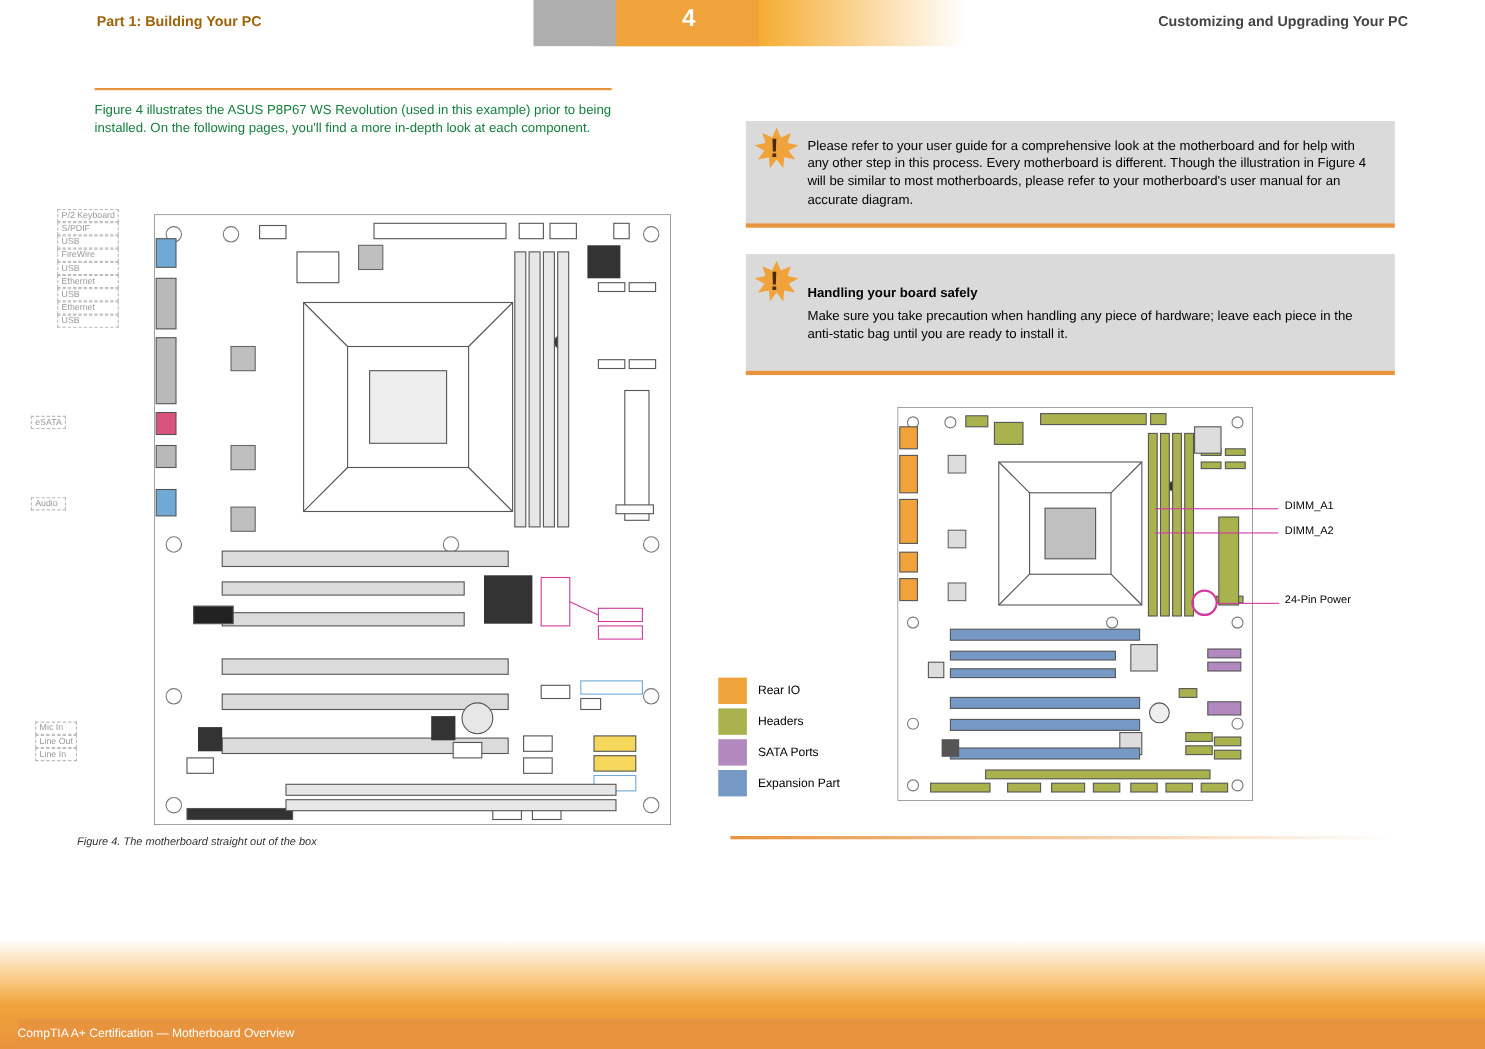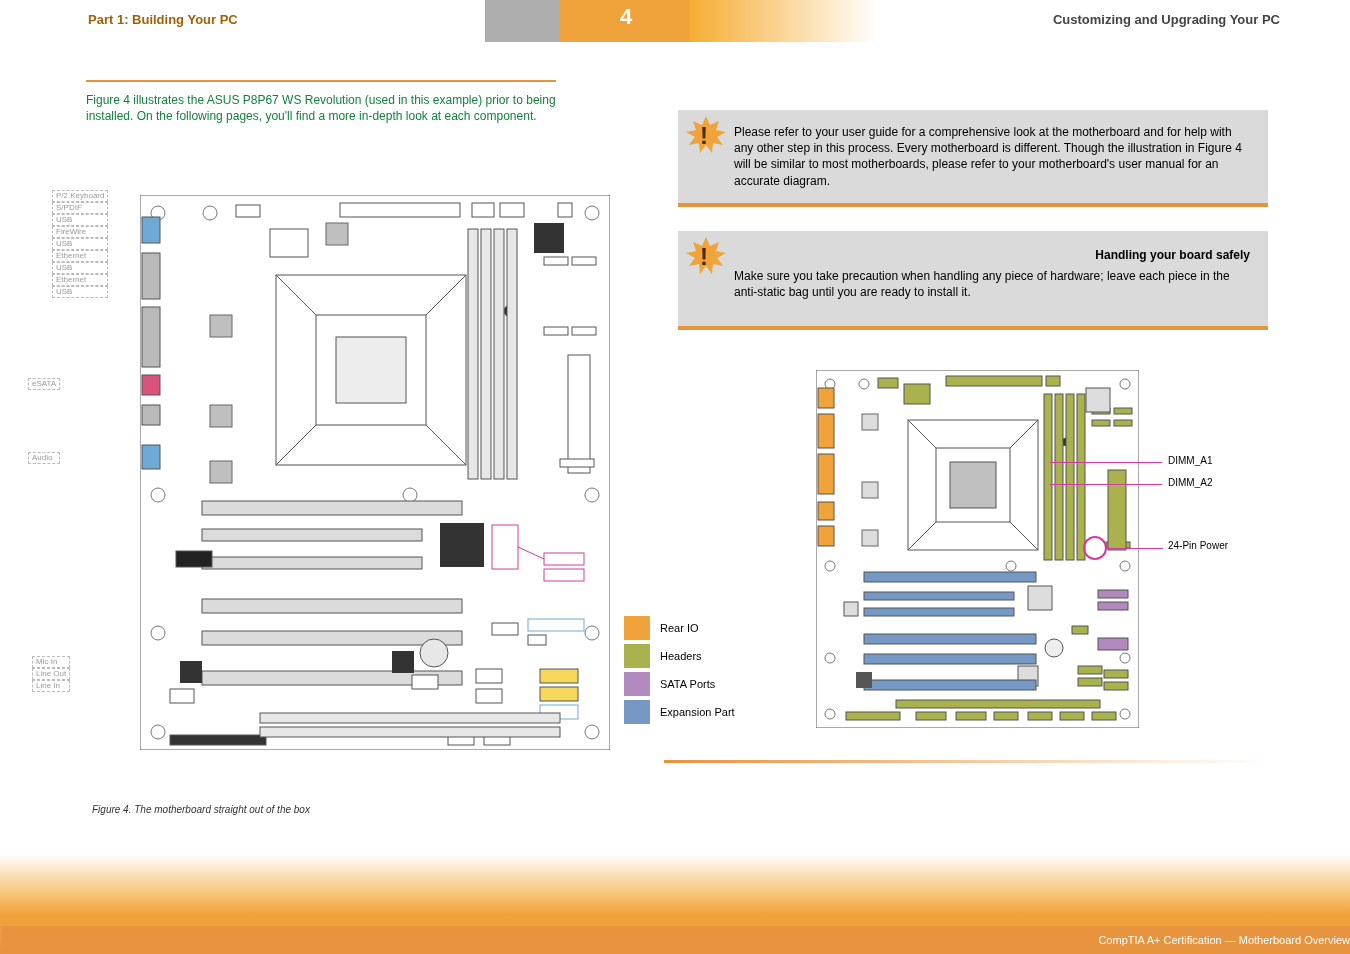--- a/index.html
+++ b/index.html
@@ -12,64 +12,64 @@
   .top-center { position: absolute; left: 560px; top: 0; width: 130px; height: 42px; background: #F0A33A; }
   .top-gray { position: absolute; left: 485px; top: 0; width: 75px; height: 42px; background: #AEAEAE; }
 
   .page-num { position: absolute; left: 620px; top: 6px; font: bold 22px/1 Arial; color: #fff; }
   .heading-left { position: absolute; left: 88px;  top: 12px; font: bold 13px Arial; color: #a16207; }
   .heading-right{ position: absolute; right: 70px; top: 12px; font: bold 13px Arial; color: #444; }
 
   
   .bottom-band { position: absolute; left: 0; right: 0; bottom: 0; height: 100px;
     background: linear-gradient(180deg, #fff 0%, #F8C77F 38%, #F0A33A 60%, #E8933D 100%); }
-  .footer-bar { position: absolute; left: 2px; right: 0; bottom: 0; height: 28px; background: #E8933D; color: #fff; font: 11px/28px Arial; text-align: right; }
+  .footer-bar { position: absolute; left: 16px; right: 0; bottom: 0; height: 28px; background: #E8933D; color: #fff; font: 11px/28px Arial; text-align: left; }
 
   
   .sec4 { position: absolute; left: 86px; top: 74px; width: 470px; }
   .sec4 .title { font: bold 18px Arial; }
   .sec4 .rule { height: 2px; background: #E8933D; margin-top: 6px; }
   .sec4 .sub  { font: 12px Arial; color: #15803d; margin-top: 10px; line-height: 1.35; }
 
   
   .rightcol { position: absolute; left: 678px; top: 110px; width: 590px; }
   .note { position: relative; background: #DADADA; padding: 14px 18px 14px 56px; font: 12px/1.35 Arial; margin-bottom: 28px; }
   .note::after { content: ""; position: absolute; left: 0; bottom: -4px; right: 0; height: 4px; background: #E8933D; }
   .note .star { position: absolute; left: 8px; top: 6px; width: 40px; height: 40px; }
   .note .bang { position: absolute; left: 22px; top: 12px; font: bold 24px Arial; color: #4a2a00; }
   .star svg { width: 100%; height: 100%; }
 
-  .note2-heading { font: bold 12px Arial; margin: 3px 0 6px; text-align: right; }
+  .note2-heading { font: bold 12px Arial; margin: 14px 0 6px; }
   .note2 { padding-bottom: 26px; }
 
   
   .callouts-left { position: absolute; left: 28px; top: 190px; font: 8px Arial; color: #9a9a9a; padding-left: 24px; }
   .callouts-left div { border: 1px dashed #bbb; padding: 0 3px; margin-bottom: 0; height: 12px; line-height: 10px; }
   .callouts-bot { position: absolute; left: 32px; top: 656px; font: 8px Arial; color: #9a9a9a; }
   .callouts-bot div { border: 1px dashed #bbb; padding: 0 3px; height: 12px; line-height: 10px; }
 
   
-  .colorkey { position: absolute; left: 624px; top: 614px; font: 11px Arial; }
+  .colorkey { position: absolute; left: 653px; top: 614px; font: 11px Arial; }
   .colorkey .row { height: 28px; display: flex; align-items: center; }
   .colorkey .sw { width: 26px; height: 24px; margin-right: 10px; }
   .orange { background: #F0A33A; } .olive { background: #A9B24C; }
   .violet { background: #B189BF; } .steel { background: #7598C5; }
 
   
   .mini-wrap { position: absolute; left: 816px; top: 370px; width: 340px; height: 370px; }
   .mini { width: 323px; height: 358px; object-fit: contain; }
   .mini-caption1 { position: absolute; left: 1168px; top: 455px; font: 10px Arial; }
   .mini-caption2 { position: absolute; left: 1168px; top: 477px; font: 10px Arial; }
   .mini-caption3 { position: absolute; left: 1168px; top: 540px; font: 10px Arial; }
   .mini-line1 { position: absolute; left: 1050px; top: 462px; width: 112px; height: 1px; background: #D23AA0; }
   .mini-line2 { position: absolute; left: 1050px; top: 484px; width: 112px; height: 1px; background: #D23AA0; }
   .mini-circle { position: absolute; left: 1083px; top: 536px; width: 24px; height: 24px; border: 2px solid #D23AA0; border-radius: 50%; }
   .mini-line3 { position: absolute; left: 1107px; top: 548px; width: 56px; height: 1px; background: #D23AA0; }
 
-  .page-caption { position: absolute; left: 92px; top: 760px; font: italic 10px Arial; color: #333; margin-top: 44px; }
+  .page-caption { position: absolute; left: 70px; top: 760px; font: italic 10px Arial; color: #333; }
 
   
   .big-wrap { position: absolute; left: 140px; top: 195px; width: 470px; height: 555px; }
   .big { width: 100%; height: 100%; }
 </style>
 </head>
 <body>
 
 <div class="top-band"></div>
 <div class="top-gray"></div>

